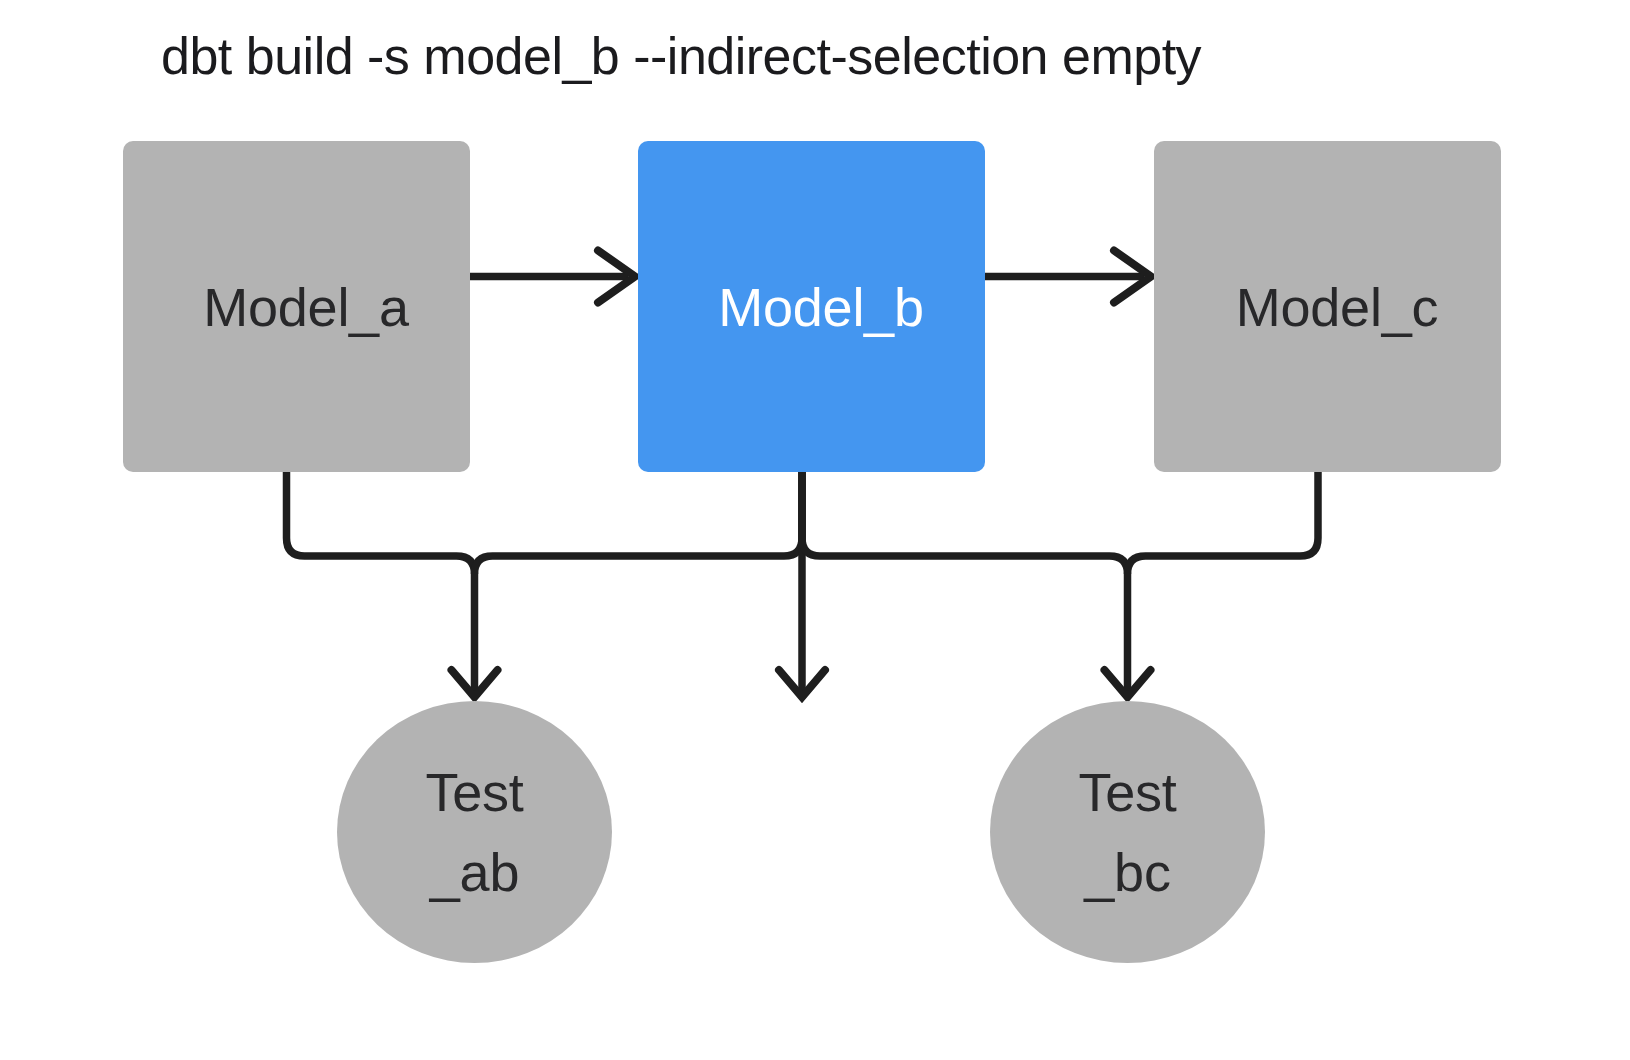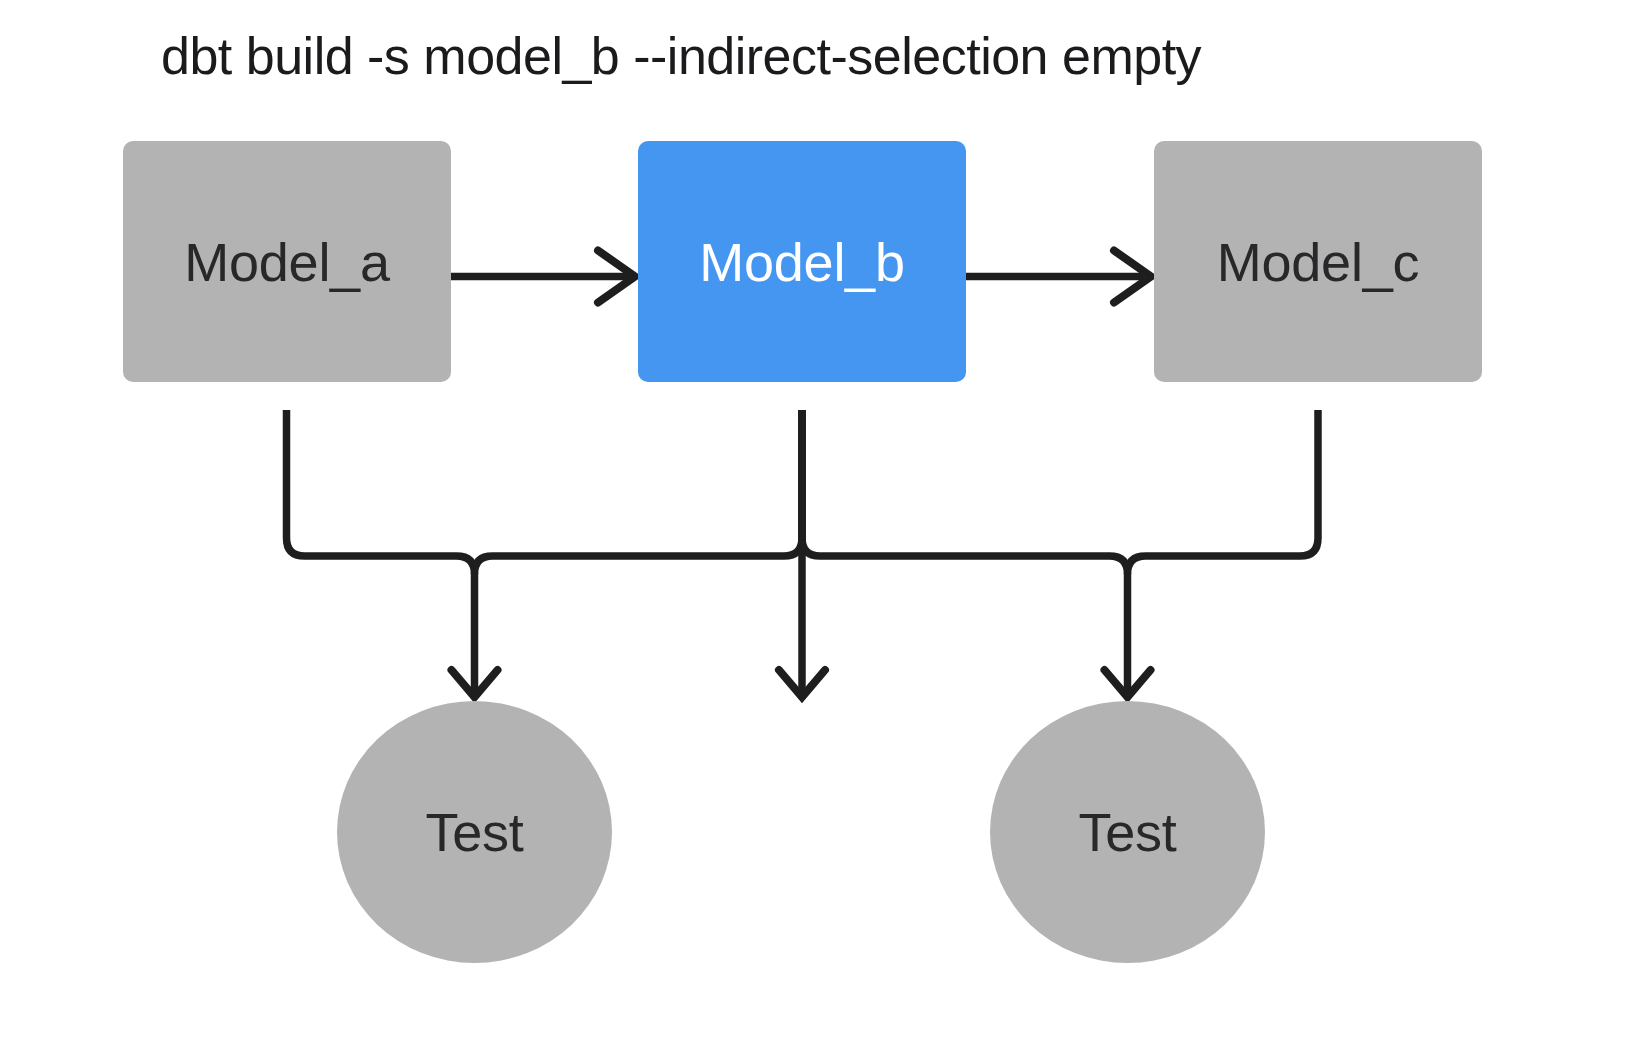--- a/index.html
+++ b/index.html
@@ -50,23 +50,24 @@
     align-items: center;
     justify-content: center;
     background: var(--node-gray, #b3b3b3);
     color: var(--text-dark, #28282a);
     font-size: 54px;
     letter-spacing: -0.25px;
     text-align: center;
   }
   .node.model {
     width: 328px;
-    height: 241px;
+    height: 331px;
     top: 141px;
     border-radius: 10px;
+    padding-left: 19px;
   }
   .node.model.selected {
     background: var(--selected-blue, #4496f0);
     color: var(--text-light, #ffffff);
   }
   .node.test {
     width: 275px;
     height: 262px;
     top: 701px;
     border-radius: 50%;
@@ -114,20 +115,22 @@
   <div class="node model" style="left:1154px">
     <div class="node-line">Model_c</div>
   </div>
 
   <div class="node model selected" style="left:638px">
     <div class="node-line">Model_b</div>
   </div>
 
   <div class="node test" style="left:337px">
     <div class="node-line">Test</div>
+    <div class="node-line">_ab</div>
   </div>
 
 
   <div class="node test" style="left:990px">
     <div class="node-line">Test</div>
+    <div class="node-line">_bc</div>
   </div>
 
 </div>
 
 </body></html>

